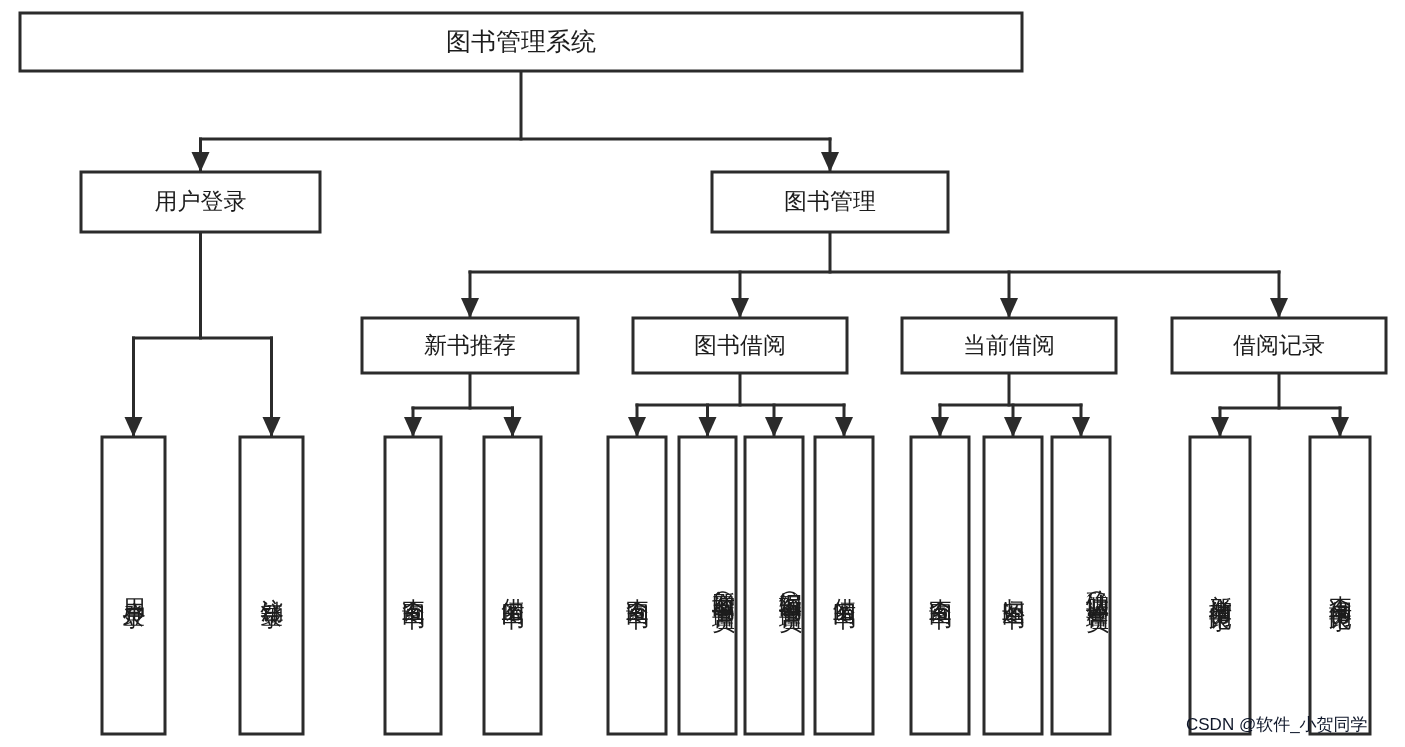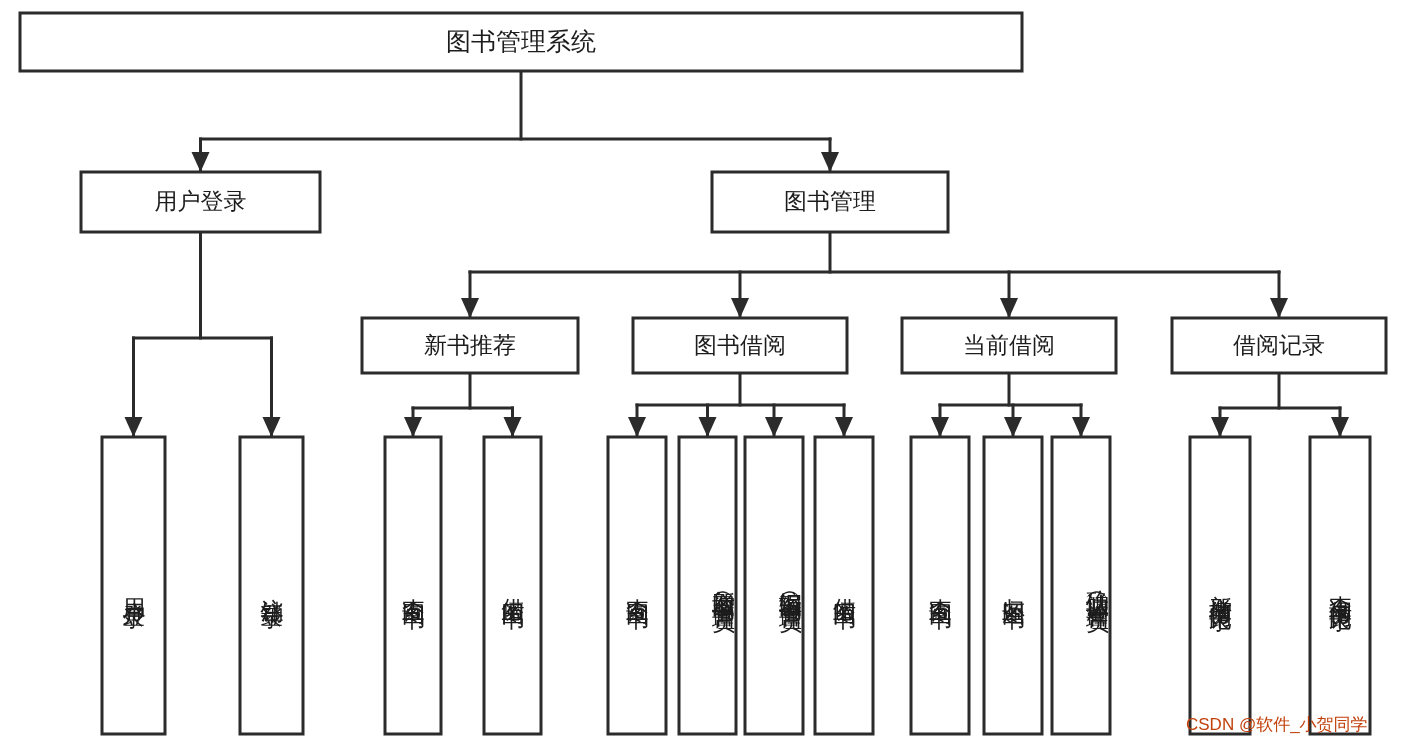--- a/index.html
+++ b/index.html
@@ -70,21 +70,21 @@
     white-space: nowrap;
     display: flex;
     align-items: flex-start;
     justify-content: center;
     pointer-events: none;
   }
   .watermark {
     position: absolute;
     font-family: "Liberation Sans", sans-serif;
     font-size: 17px;
-    color: #c2410c;
+    color: #0f172a;
     white-space: nowrap;
     left: 1186px;
     top: 713px;
   }
 </style>
 </head>
 <body>
 
 <div id="diagram-root">
   <svg id="tree-svg" viewBox="0 0 1405 747">

